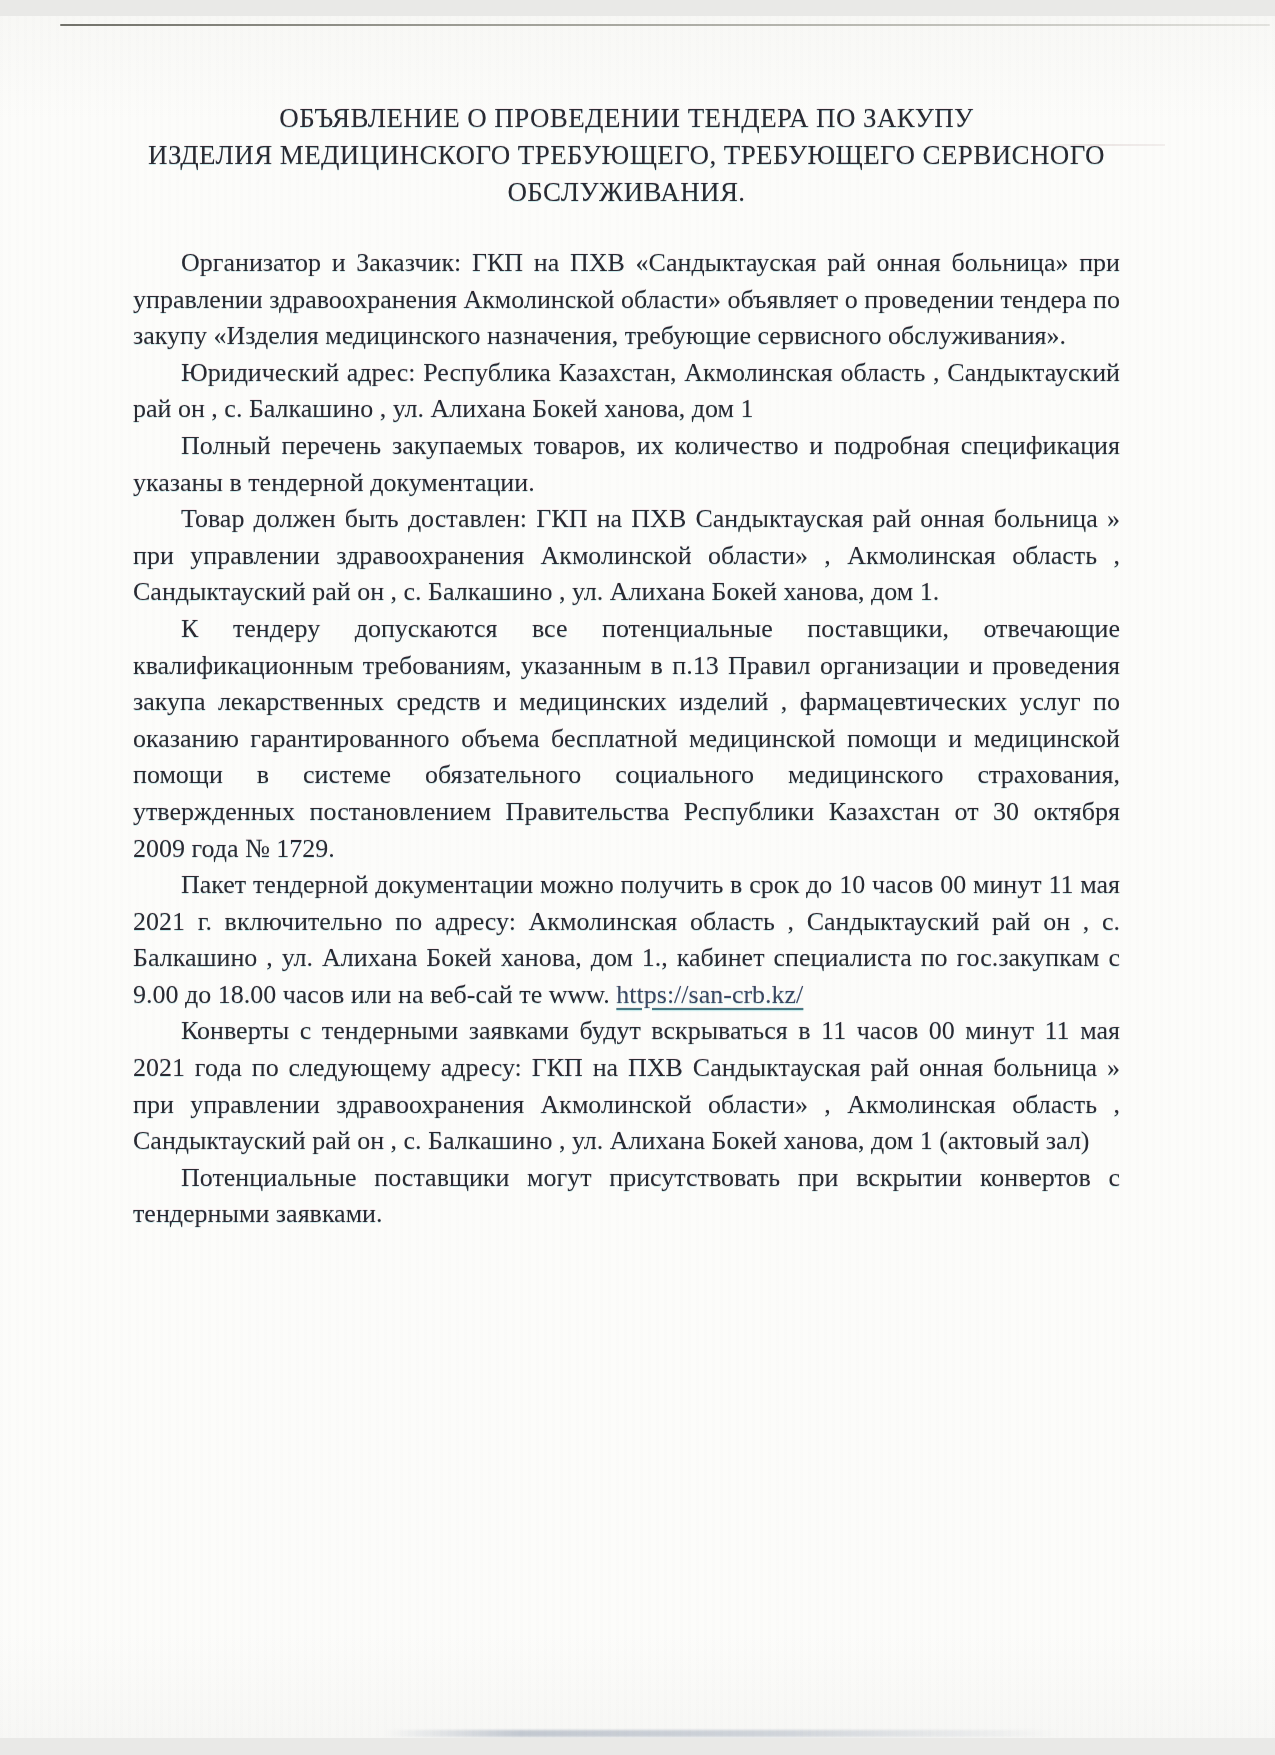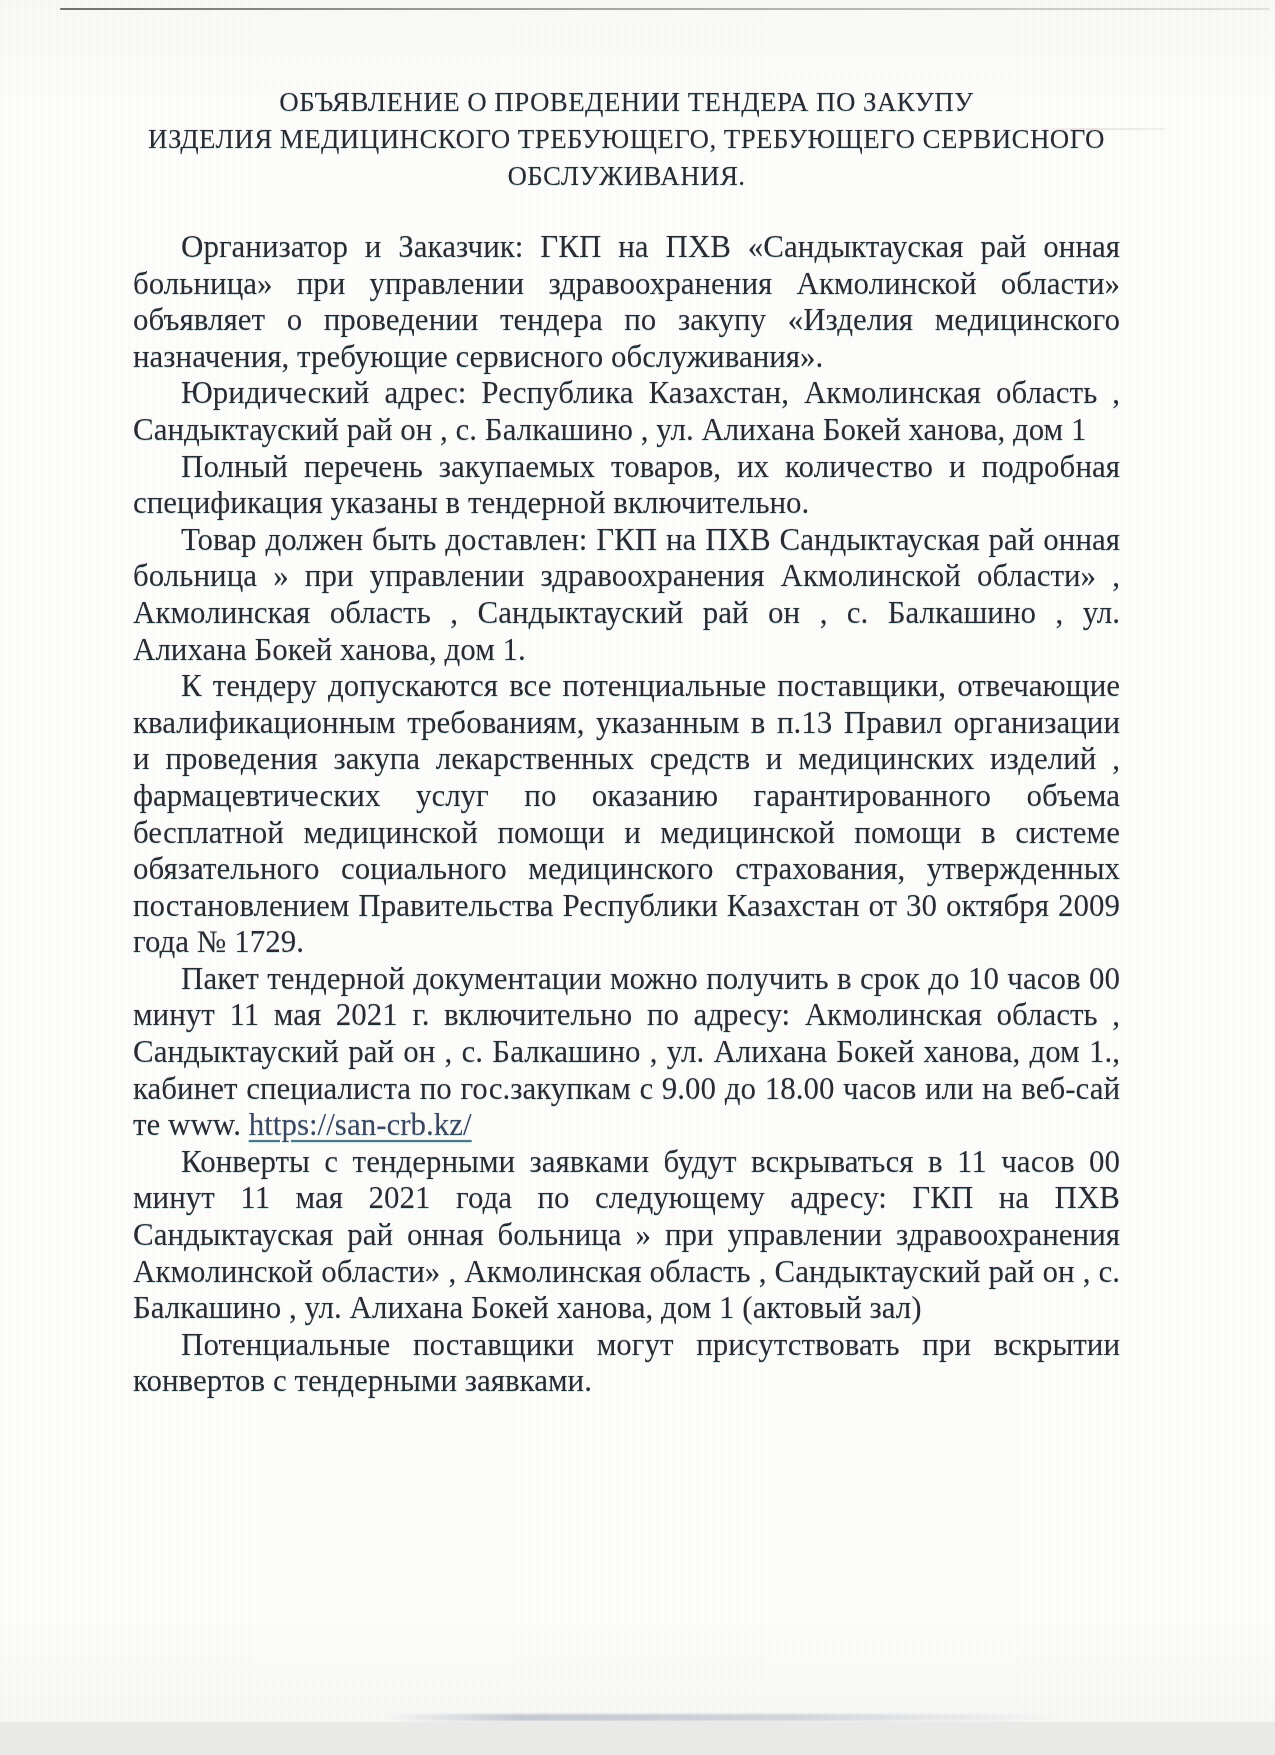--- a/index.html
+++ b/index.html
@@ -6,21 +6,21 @@
     --color-paper:#fcfcfa;
     --color-ink:#2a2a32;
     --color-link:#3b4660;
     --color-scanline:#8f8f86;
   }
   *{box-sizing:border-box;margin:0;padding:0;}
   html,body{background:#e9e9e7;}
   .page{
     position:relative;
     width:1275px;height:1722px;
-    margin:0 auto;
+    margin:16px auto;
     background:var(--color-paper);
     background-image:
       repeating-linear-gradient(90deg, rgba(130,130,150,0.012) 0 3px, rgba(0,0,0,0) 3px 8px),
       linear-gradient(180deg, rgba(245,245,242,0.6) 0%, rgba(252,252,250,0) 6%, rgba(252,252,250,0) 94%, rgba(242,242,240,0.5) 100%);
     overflow:hidden;
     font-family:"Liberation Serif","DejaVu Serif",serif;
     color:var(--color-ink);
   }
   .scan-line-top{
     position:absolute;left:60px;top:8px;width:1210px;height:2px;
@@ -44,21 +44,21 @@
   }
   .doc-title{
     text-align:center;
     font-size:27px;line-height:37px;
     letter-spacing:0.4px;
     color:var(--color-ink);
     text-shadow:0 1.2px 0.4px rgba(0,170,180,0.20), 0 -1px 0.4px rgba(205,80,130,0.10);
   }
   .doc-body{
     margin-top:34px;
-    font-size:31px;line-height:36.6px;
+    font-size:26px;line-height:36.6px;
     text-align:justify;
     text-shadow:0 1.2px 0.4px rgba(0,170,180,0.20), 0 -1px 0.4px rgba(205,80,130,0.10);
   }
   .doc-body p{text-indent:48px;}
   .doc-link{
     color:var(--color-link);
     text-decoration:underline;
     text-decoration-color:rgba(45,100,110,0.85);
     text-underline-offset:5px;
     text-decoration-thickness:2px;
@@ -77,21 +77,21 @@
 
     <div class="doc-title">
       <div>ОБЪЯВЛЕНИЕ О ПРОВЕДЕНИИ ТЕНДЕРА ПО ЗАКУПУ</div>
       <div>ИЗДЕЛИЯ МЕДИЦИНСКОГО ТРЕБУЮЩЕГО, ТРЕБУЮЩЕГО СЕРВИСНОГО</div>
       <div>ОБСЛУЖИВАНИЯ.</div>
     </div>
 
     <div class="doc-body">
       <p><span>Организатор и Заказчик: ГКП на ПХВ «Сандыктауская  рай онная больница» при управлении здравоохранения Акмолинской  области» объявляет о проведении тендера по закупу «Изделия медицинского назначения, требующие сервисного обслуживания».</span></p>
       <p><span>Юридический адрес: Республика Казахстан, Акмолинская область , Сандыктауский  рай он ,  с. Балкашино , ул. Алихана  Бокей ханова, дом 1</span></p>
-      <p><span>Полный перечень закупаемых товаров, их количество и подробная спецификация указаны в тендерной  включительно.</span></p>
+      <p><span>Полный перечень закупаемых товаров, их количество и подробная спецификация указаны в тендерной  документации.</span></p>
       <p><span>Товар должен быть доставлен: ГКП на ПХВ Сандыктауская  рай онная больница » при управлении здравоохранения Акмолинской  области» , Акмолинская область , Сандыктауский  рай он ,  с. Балкашино , ул. Алихана  Бокей ханова, дом 1.</span></p>
       <p><span>К тендеру допускаются все потенциальные поставщики, отвечающие квалификационным требованиям, указанным в п.13 Правил организации и проведения закупа лекарственных средств и медицинских изделий , фармацевтических услуг по оказанию гарантированного объема бесплатной медицинской  помощи и медицинской  помощи в системе обязательного социального медицинского страхования, утвержденных постановлением Правительства Республики Казахстан от 30 октября 2009 года № 1729.</span></p>
       <p><span>Пакет тендерной  документации можно получить в срок до 10 часов 00 минут 11 мая 2021 г. включительно по адресу: Акмолинская область , Сандыктауский рай он ,  с. Балкашино , ул. Алихана  Бокей ханова, дом 1., кабинет специалиста по гос.закупкам с 9.00 до 18.00 часов или на веб-сай те www. </span><a class="doc-link">https://san-crb.kz/</a></p>
       <p><span>Конверты с тендерными заявками будут вскрываться в 11 часов 00 минут 11 мая   2021 года по следующему адресу: ГКП на ПХВ Сандыктауская  рай онная больница » при управлении здравоохранения Акмолинской  области» , Акмолинская область , Сандыктауский  рай он ,  с. Балкашино , ул. Алихана  Бокей ханова, дом 1 (актовый  зал)</span></p>
       <p><span>Потенциальные поставщики могут присутствовать при вскрытии конвертов с тендерными заявками.</span></p>
     </div>
 
   </div>
 
   <div class="scan-shadow-bottom"></div>

